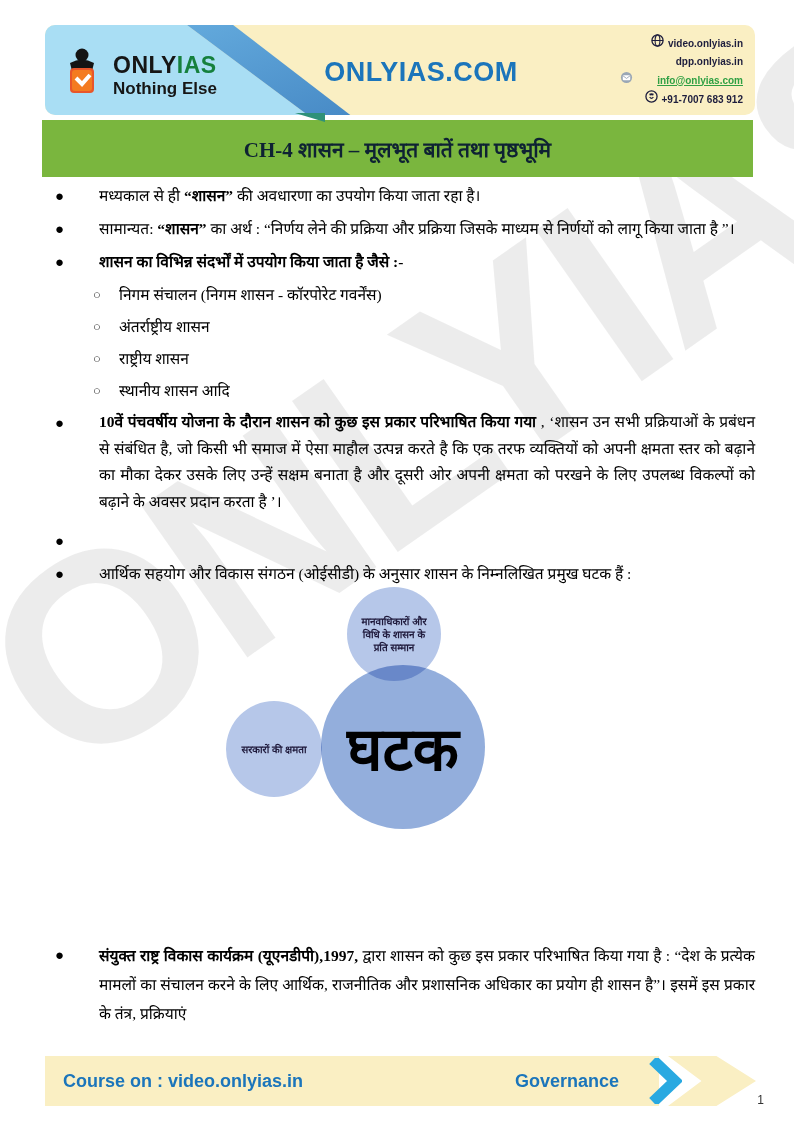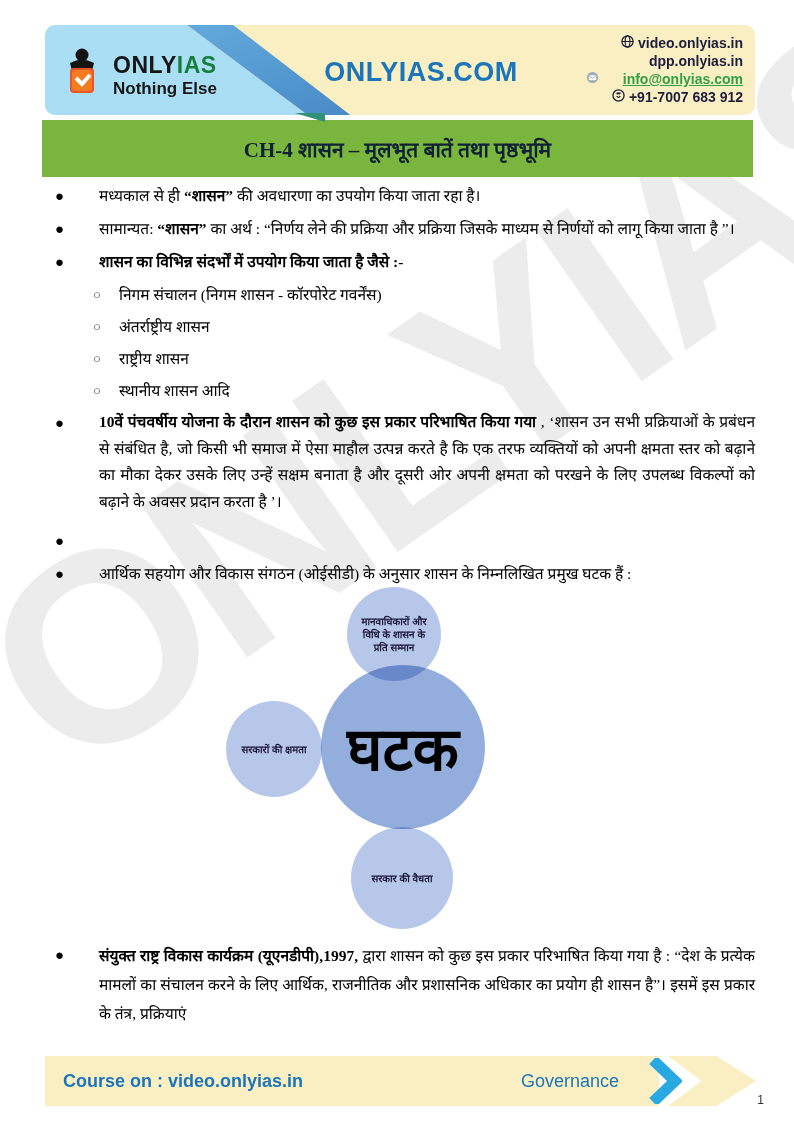--- a/index.html
+++ b/index.html
@@ -21,21 +21,21 @@
     border-left:30px solid transparent;border-top:9px solid #2f9178;}
   .logo{position:absolute;left:20px;top:22px;display:flex;align-items:center;gap:6px;z-index:3;}
   .logo-text{font-family:"Liberation Sans",sans-serif;line-height:1;}
   .logo-row{font-size:23px;font-weight:800;letter-spacing:.5px;}
   .logo-only{color:#161616;}
   .logo-ias{color:#15803d;}
   .logo-tag{font-size:17px;font-weight:700;color:#161616;margin-top:3px;text-align:left;}
   .site-title{position:absolute;left:246px;top:32px;width:260px;text-align:center;z-index:3;
     font-family:"Liberation Sans",sans-serif;font-size:27px;font-weight:800;color:#1b75bb;letter-spacing:.5px;}
   .contacts{position:absolute;right:12px;top:9px;text-align:right;z-index:3;
-    font-family:"Liberation Sans",sans-serif;font-size:14px;font-weight:700;color:#1d1d3d;line-height:18px;}
+    font-family:"Liberation Sans",sans-serif;font-size:10px;font-weight:700;color:#1d1d3d;line-height:18px;}
   .contacts .row{display:flex;justify-content:flex-end;align-items:center;gap:4px;}
   .contact-link{color:#2fa043;text-decoration:underline;margin-left:20px;}
   .cicon{display:inline-block;vertical-align:middle;}
   
   .title-bar{position:absolute;left:42px;top:120px;width:711px;height:57px;background:#7ab63e;
     display:flex;align-items:center;justify-content:center;z-index:2;}
   .title-bar .t{font-size:21px;font-weight:700;color:#0e2233;}
   
   .content{position:absolute;left:55px;top:182px;width:700px;z-index:1;font-size:15.5px;}
   .brow{display:flex;margin-bottom:5px;line-height:28px;}
@@ -54,21 +54,21 @@
   .circ.core{background:#93aedc;font-size:60px;font-weight:700;color:#000;font-family:Liberation Sans, sans-serif;}
   .c-top{left:292px;top:-6px;width:94px;height:94px;}
   .c-core{left:266px;top:72px;width:164px;height:164px;}
   .c-left{left:171px;top:108px;width:96px;height:96px;}
   .c-right{left:422px;top:105px;width:96px;height:96px;}
   .c-bottom{left:296px;top:234px;width:102px;height:102px;}
   
   .footer-bar{position:absolute;left:45px;top:1056px;width:614px;height:50px;background:#faefc3;
     z-index:2;display:flex;align-items:center;font-family:"Liberation Sans",sans-serif;text-align:right;}
   .footer-course{font-size:18px;font-weight:800;color:#1b75bb;margin-left:18px;}
-  .footer-subject{font-size:18px;font-weight:400;color:#1b75bb;margin-left:auto;margin-right:40px;}
+  .footer-subject{font-size:18px;font-weight:700;color:#1b75bb;margin-left:auto;margin-right:40px;}
   .footer-head{position:absolute;left:668px;top:1056px;width:88px;height:50px;background:#faefc3;z-index:2;
     clip-path:polygon(0 0,55% 0,100% 50%,55% 100%,0 100%,38% 50%);}
   .footer-chev{position:absolute;left:648px;top:1058px;z-index:3;}
   .page-num{position:absolute;right:30px;top:1093px;font-size:12px;color:#333;
     font-family:"Liberation Sans",sans-serif;z-index:2;}
 </style>
 </head>
 <body>
 
 <div class="page">
@@ -188,21 +188,20 @@
 
     <div class="brow">
       <span class="mark">●</span>
       <span class="btxt"><span>आर्थिक सहयोग और विकास संगठन (ओईसीडी) के अनुसार शासन के निम्नलिखित प्रमुख घटक हैं :</span></span>
     </div>
 
     <div class="diagram">
       <div class="circ sat c-top">मानवाधिकारों और विधि के शासन के प्रति सम्मान</div>
       <div class="circ core c-core">घटक</div>
       <div class="circ sat c-left">सरकारों की क्षमता</div>
-      <div class="circ sat c-bottom">सरकार की वैधता</div>
     </div>
 
     <div class="brow">
       <span class="mark">●</span>
       <span class="btxt para" style="line-height:29px;"><b class="seg">संयुक्त राष्ट्र विकास कार्यक्रम (यूएनडीपी),1997,</b><span> द्वारा शासन को कुछ इस प्रकार परिभाषित किया गया है : “देश के प्रत्येक मामलों का संचालन करने के लिए आर्थिक, राजनीतिक और प्रशासनिक अधिकार का प्रयोग ही शासन है”। इसमें इस प्रकार के तंत्र, प्रक्रियाएं</span></span>
     </div>
 
   </div>
 
   <div class="footer-bar">

